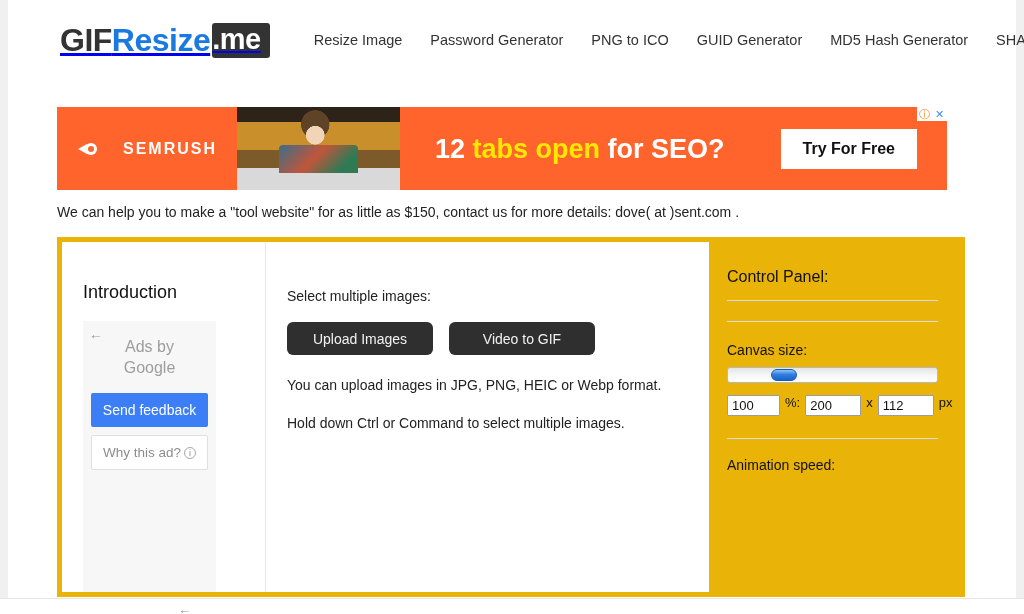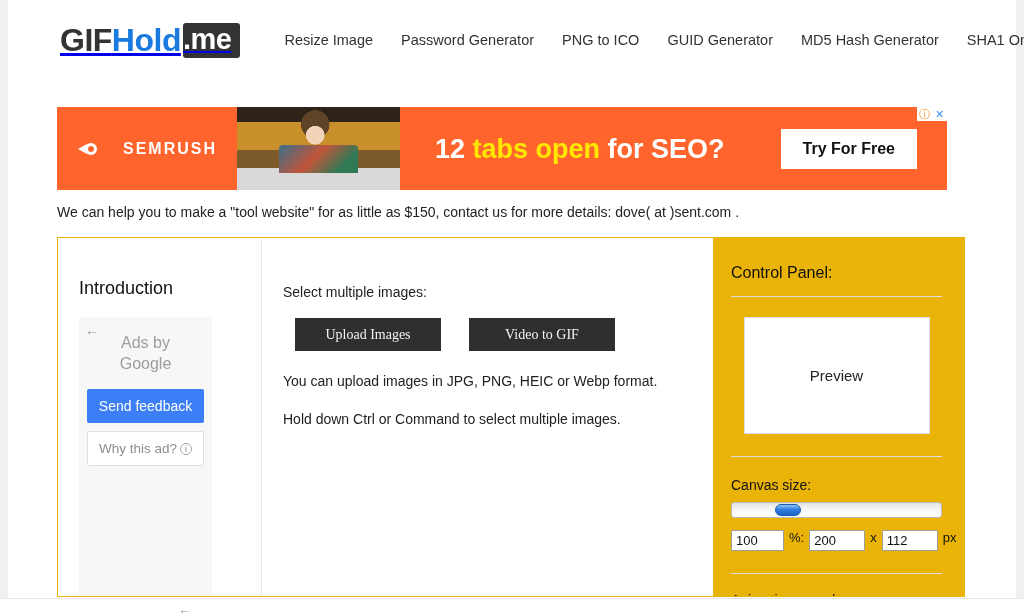--- a/index.html
+++ b/index.html
@@ -178,21 +178,21 @@
   }
 
   
   .card {
     position: absolute;
     top: 237px;
     left: 57px;
     width: 908px;
     height: 360px;
     background: #ffffff;
-    border: 1px solid #eab308;
+    border: 5px solid #eab308;
     display: flex;
     overflow: hidden;
   }
 
   .col-intro {
     width: 204px;
     border-right: 1px solid #e9e9e9;
     padding: 40px 0 0 21px;
     position: relative;
   }
@@ -268,27 +268,26 @@
   .main-label {
     font-size: 14px;
     margin: 0 0 18px 0;
     color: #222;
   }
   .btn-row { display: flex; gap: 16px; margin-bottom: 22px; }
   .btn-dark {
     background: #2f2f2f;
     color: #f2f2f2;
     border: none;
-    border-radius: 0;
+    border-radius: 6px;
     font-size: 14px;
     width: 146px;
     height: 33px;
     cursor: pointer;
-    font-family: Liberation Serif, serif;
-    margin-left: 12px;
+    font-family: Liberation Sans, sans-serif;
   }
   .hint {
     font-size: 14px;
     color: #222;
     margin: 0 0 22px 0;
   }
 
   .col-panel {
     width: 251px;
     background: #eab308;
@@ -389,21 +388,21 @@
 <body>
 
 <div class="page">
 
   <div class="edge-left"></div>
   <div class="edge-right"></div>
 
   <div class="header">
     <a class="logo" href="#">
       <span class="logo-gif">GIF</span>
-        <span class="logo-maker">Hold</span>
+        <span class="logo-maker">Resize</span>
         <span class="logo-me">.me</span>
     </a>
     <nav class="nav">
       <a href="#">Resize Image</a>
       <a href="#">Password Generator</a>
       <a href="#">PNG to ICO</a>
       <a href="#">GUID Generator</a>
       <a href="#">MD5 Hash Generator</a>
       <a href="#">SHA1 Online</a>
     </nav>
@@ -458,23 +457,20 @@
         <button class="btn-dark">Video to GIF</button>
       </div>
       <p class="hint">You can upload images in JPG, PNG, HEIC or Webp format.</p>
       <p class="hint">Hold down Ctrl or Command to select multiple images.</p>
     </div>
 
     <div class="col-panel">
       <h3 class="panel-title">Control Panel:</h3>
       <div class="panel-rule"></div>
 
-      <div class="preview-box">
-        <span>Preview</span>
-      </div>
 
       <div class="panel-rule"></div>
 
       <div class="panel-section-label">Canvas size:</div>
       <div class="slider">
         <div class="slider-thumb" id="canvas-thumb" style="left: 27%;"></div>
       </div>
       <div class="size-row">
         <input class="num-input pct" type="text" value="100" style="">
         <span>%:</span>

